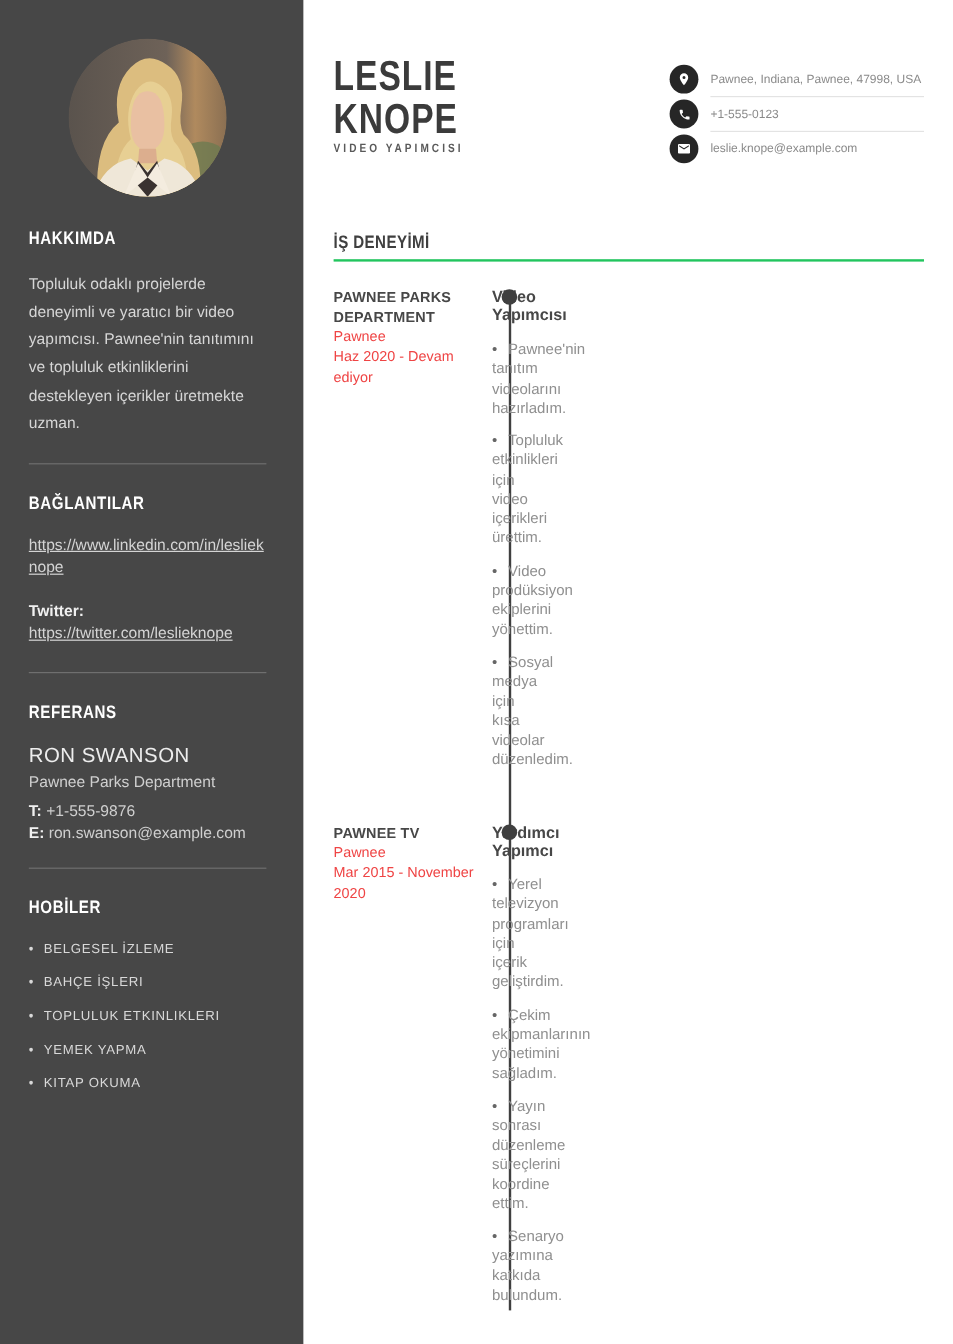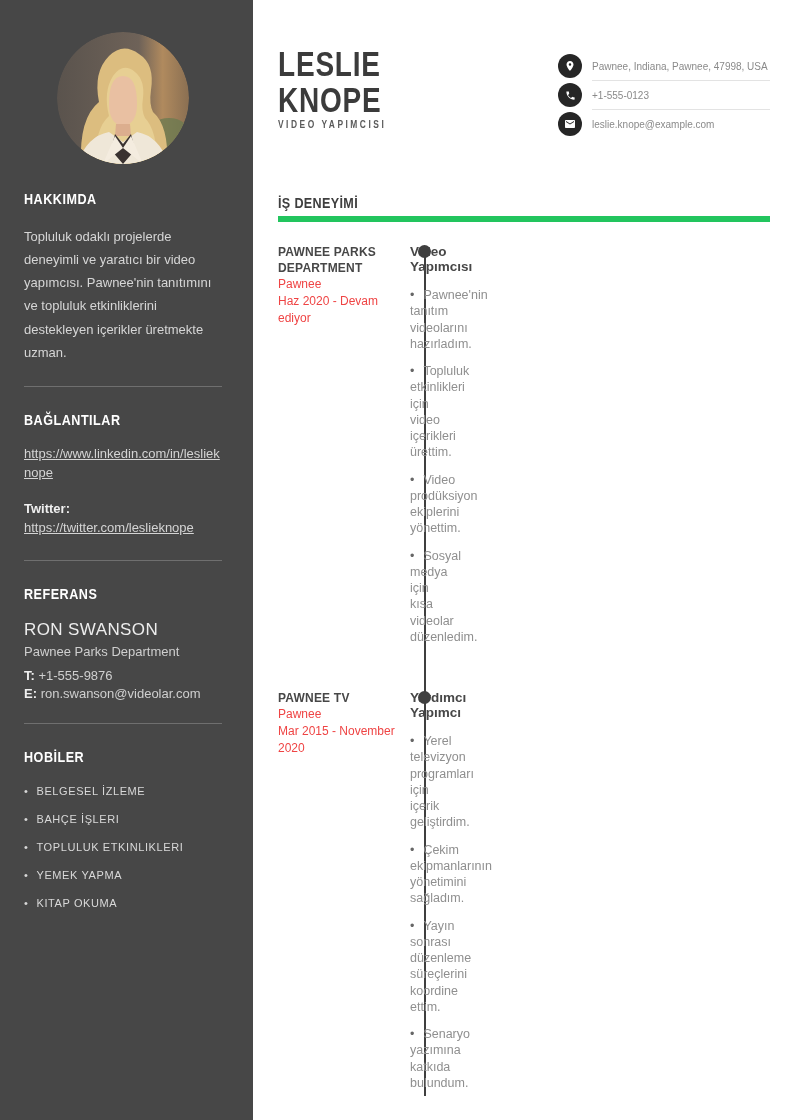--- a/index.html
+++ b/index.html
@@ -37,21 +37,21 @@
   .job-title { margin-top:0; font-size:10px; font-weight:bold; letter-spacing:3px;
                color:#5a5a5a; }
   .contact { width:212px; margin-top:8px; }
   .contact-row { display:flex; align-items:center; gap:10px; height:24px; }
   .contact-sep { height:1px; background:#e3e3e3; margin:2px 0 2px 34px; }
   .icon-circle { width:24px; height:24px; min-width:24px; border-radius:50%; background:#262626;
                  display:flex; align-items:center; justify-content:center; }
   .contact-text { font-size:10px; color:#8a8a8a; white-space:nowrap; }
 
   .section { margin-top:46px; }
-  .section-header { border-bottom:6px solid #22c55e; padding-bottom:5px; }
+  .section-header { border-bottom:2px solid #22c55e; padding-bottom:5px; }
   .section-header h2 { font-size:15px; font-weight:bold; color:#3f3f3f; letter-spacing:.4px; }
 
   .entries { position:relative; margin-top:22px; }
   .entries::before { content:""; position:absolute; left:146px; top:7px; bottom:6px;
                      width:2px; background:#3f3f3f; }
   .entry { position:relative; display:grid; grid-template-columns:132px 30px 1fr;
            padding-bottom:34px; }
   .entry:last-child { padding-bottom:0; }
   .entry .dot { position:absolute; left:140px; top:1px; width:13px; height:13px;
                 border-radius:50%; background:#3f3f3f; }
@@ -115,21 +115,21 @@
       </div>
     </section>
 
     <hr class="side-divider">
 
     <section>
       <h2 class="side-h"><span class="cond">REFERANS</span></h2>
       <div class="ref-name">RON SWANSON</div>
       <div class="ref-company">Pawnee Parks Department</div>
       <div class="ref-line"><b>T:</b> <span>+1-555-9876</span></div>
-      <div class="ref-line"><b>E:</b> <span>ron.swanson@videolar.com</span></div>
+      <div class="ref-line"><b>E:</b> <span>ron.swanson@example.com</span></div>
     </section>
 
     <hr class="side-divider">
 
     <section>
       <h2 class="side-h"><span class="cond">HOBİLER</span></h2>
       <ul class="hobby-list">
         <li>BELGESEL İZLEME</li>
         <li>BAHÇE İŞLERI</li>
         <li>TOPLULUK ETKINLIKLERI</li>

